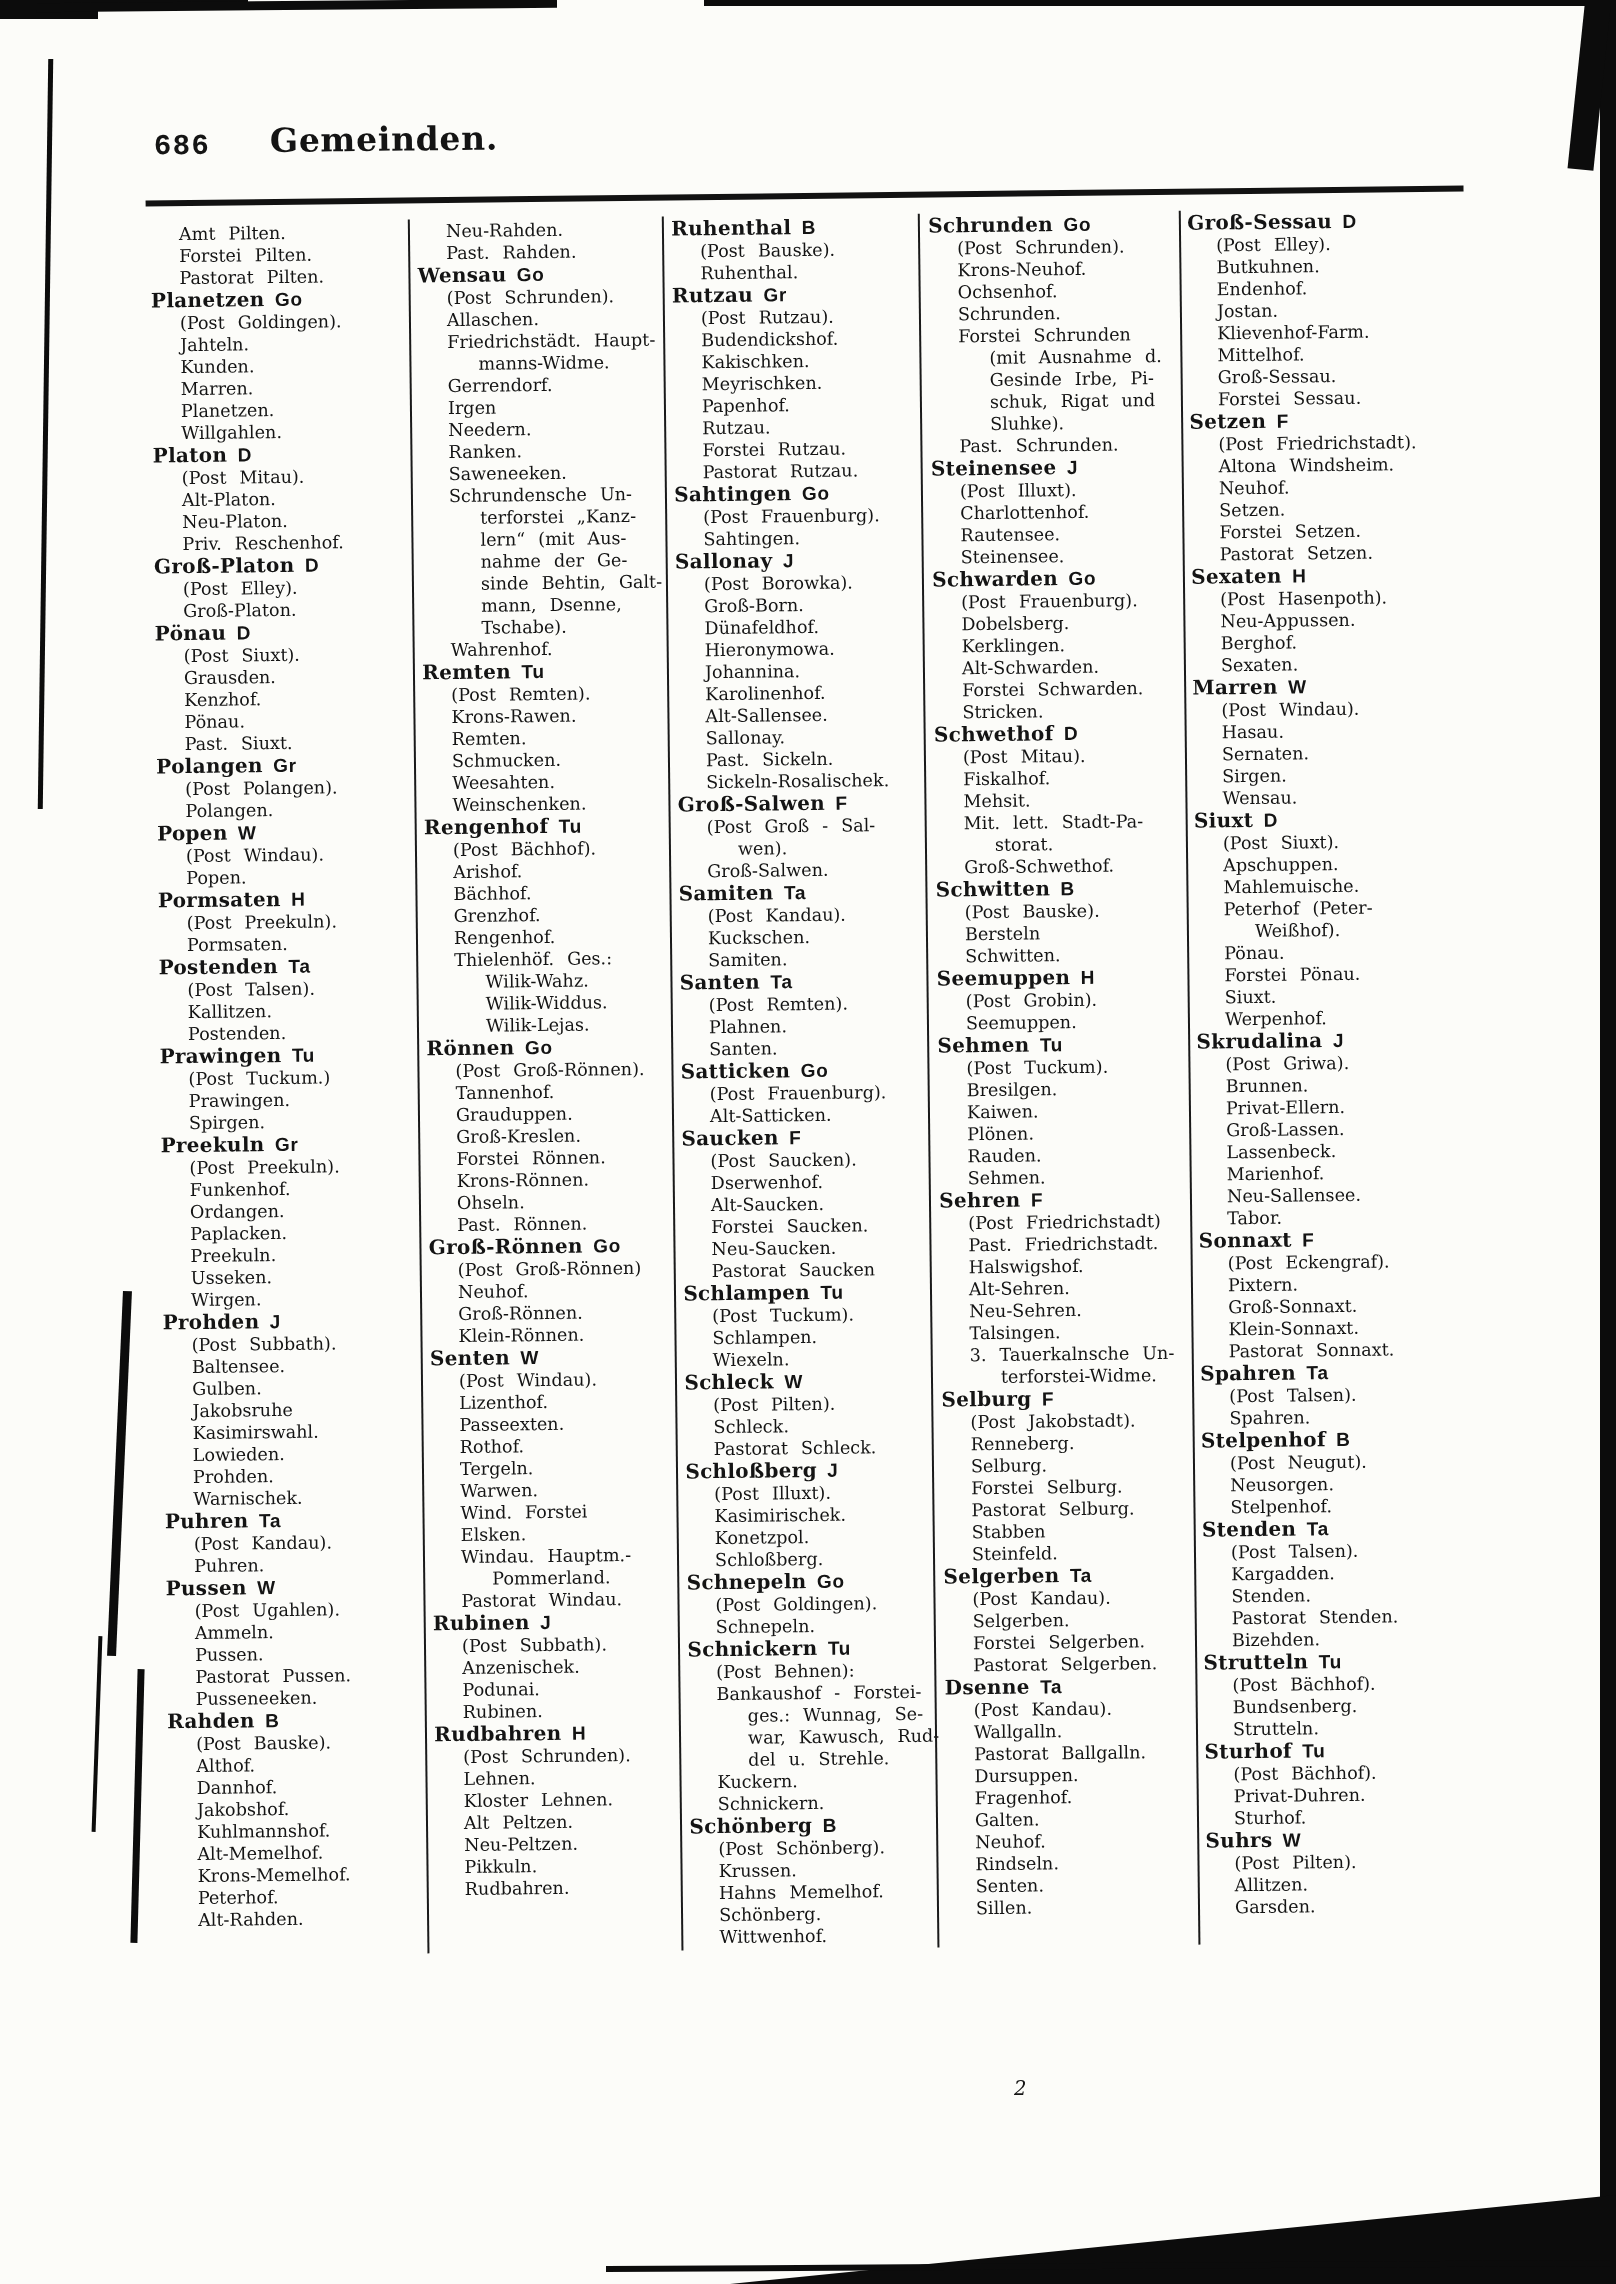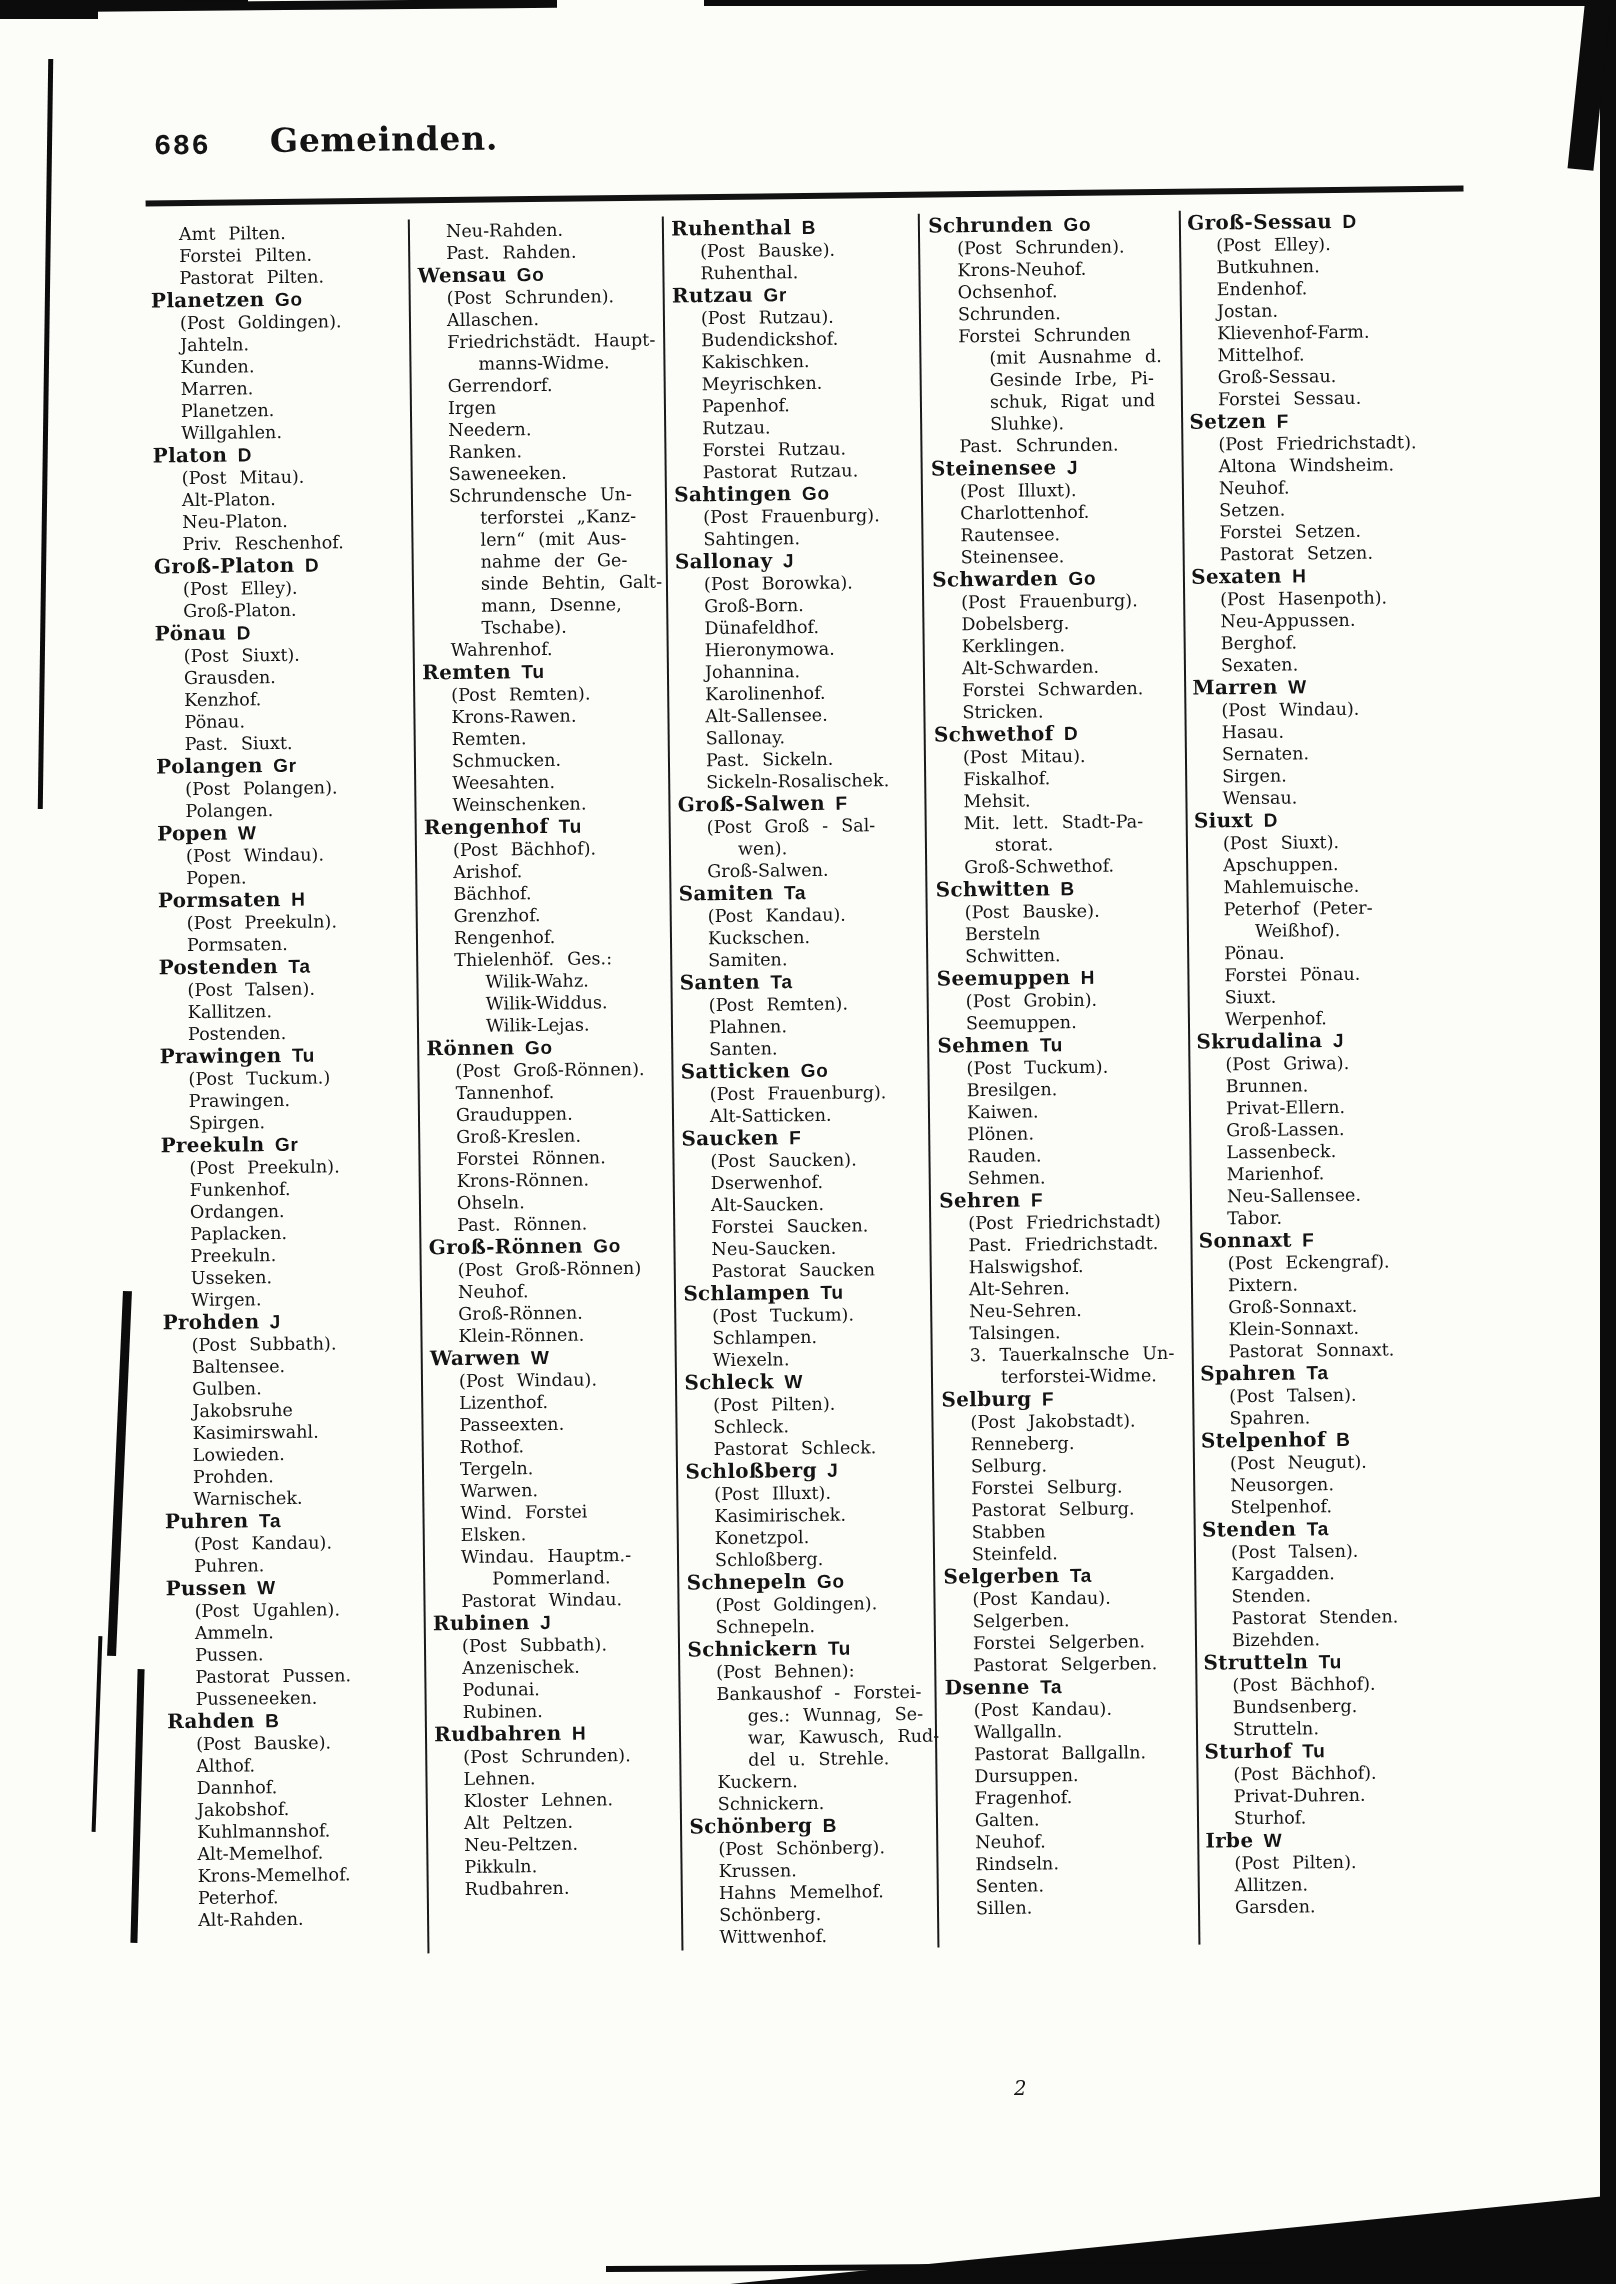--- a/index.html
+++ b/index.html
@@ -182,21 +182,21 @@
           <div class="line">Groß-Kreslen.</div>
           <div class="line">Forstei Rönnen.</div>
           <div class="line">Krons-Rönnen.</div>
           <div class="line">Ohseln.</div>
           <div class="line">Past. Rönnen.</div>
           <div class="heading"><span>Groß-Rönnen</span><span class="code">Go</span></div>
           <div class="line">(Post Groß-Rönnen)</div>
           <div class="line">Neuhof.</div>
           <div class="line">Groß-Rönnen.</div>
           <div class="line">Klein-Rönnen.</div>
-          <div class="heading"><span>Warwen</span><span class="code">W</span></div>
+          <div class="heading"><span>Senten</span><span class="code">W</span></div>
           <div class="line">(Post Windau).</div>
           <div class="line">Lizenthof.</div>
           <div class="line">Passeexten.</div>
           <div class="line">Rothof.</div>
           <div class="line">Tergeln.</div>
           <div class="line">Warwen.</div>
           <div class="line">Wind. Forstei</div>
           <div class="line">Elsken.</div>
           <div class="line">Windau. Hauptm.-</div>
           <div class="line deep">Pommerland.</div>
@@ -441,21 +441,21 @@
           <div class="line">Pastorat Stenden.</div>
           <div class="line">Bizehden.</div>
           <div class="heading"><span>Strutteln</span><span class="code">Tu</span></div>
           <div class="line">(Post Bächhof).</div>
           <div class="line">Bundsenberg.</div>
           <div class="line">Strutteln.</div>
           <div class="heading"><span>Sturhof</span><span class="code">Tu</span></div>
           <div class="line">(Post Bächhof).</div>
           <div class="line">Privat-Duhren.</div>
           <div class="line">Sturhof.</div>
-          <div class="heading"><span>Irbe</span><span class="code">W</span></div>
+          <div class="heading"><span>Suhrs</span><span class="code">W</span></div>
           <div class="line">(Post Pilten).</div>
           <div class="line">Allitzen.</div>
           <div class="line">Garsden.</div>
         </div>
       </div>
   <div class="vsep" style="left: 417px;"></div>
       <div class="vsep" style="left: 671px;"></div>
       <div class="vsep" style="left: 927px;"></div>
       <div class="vsep" style="left: 1188px;"></div>
     </div>

